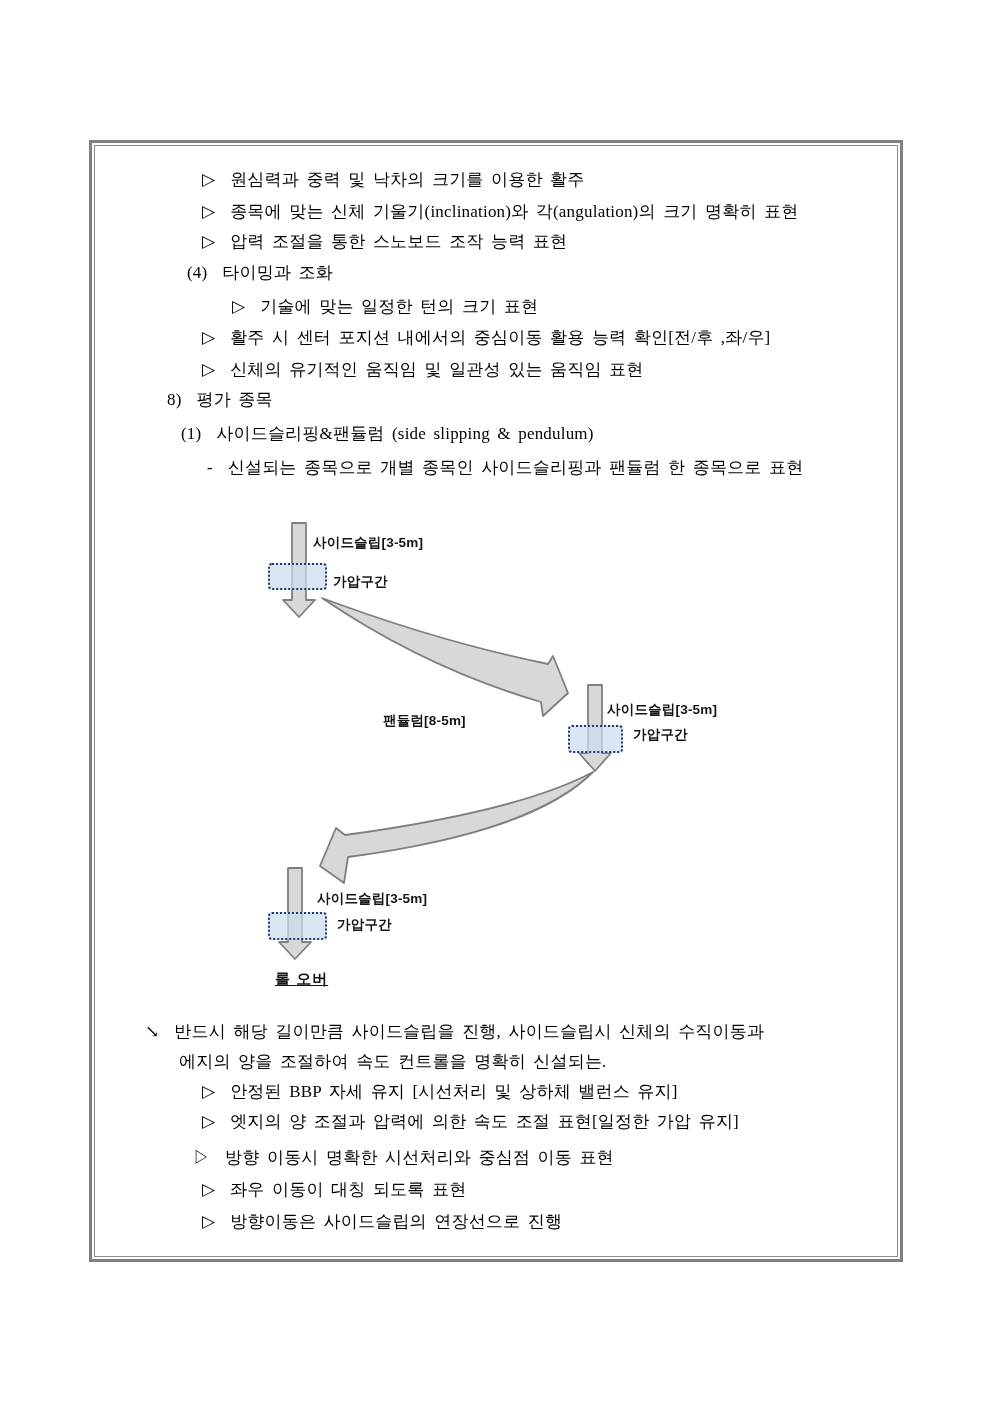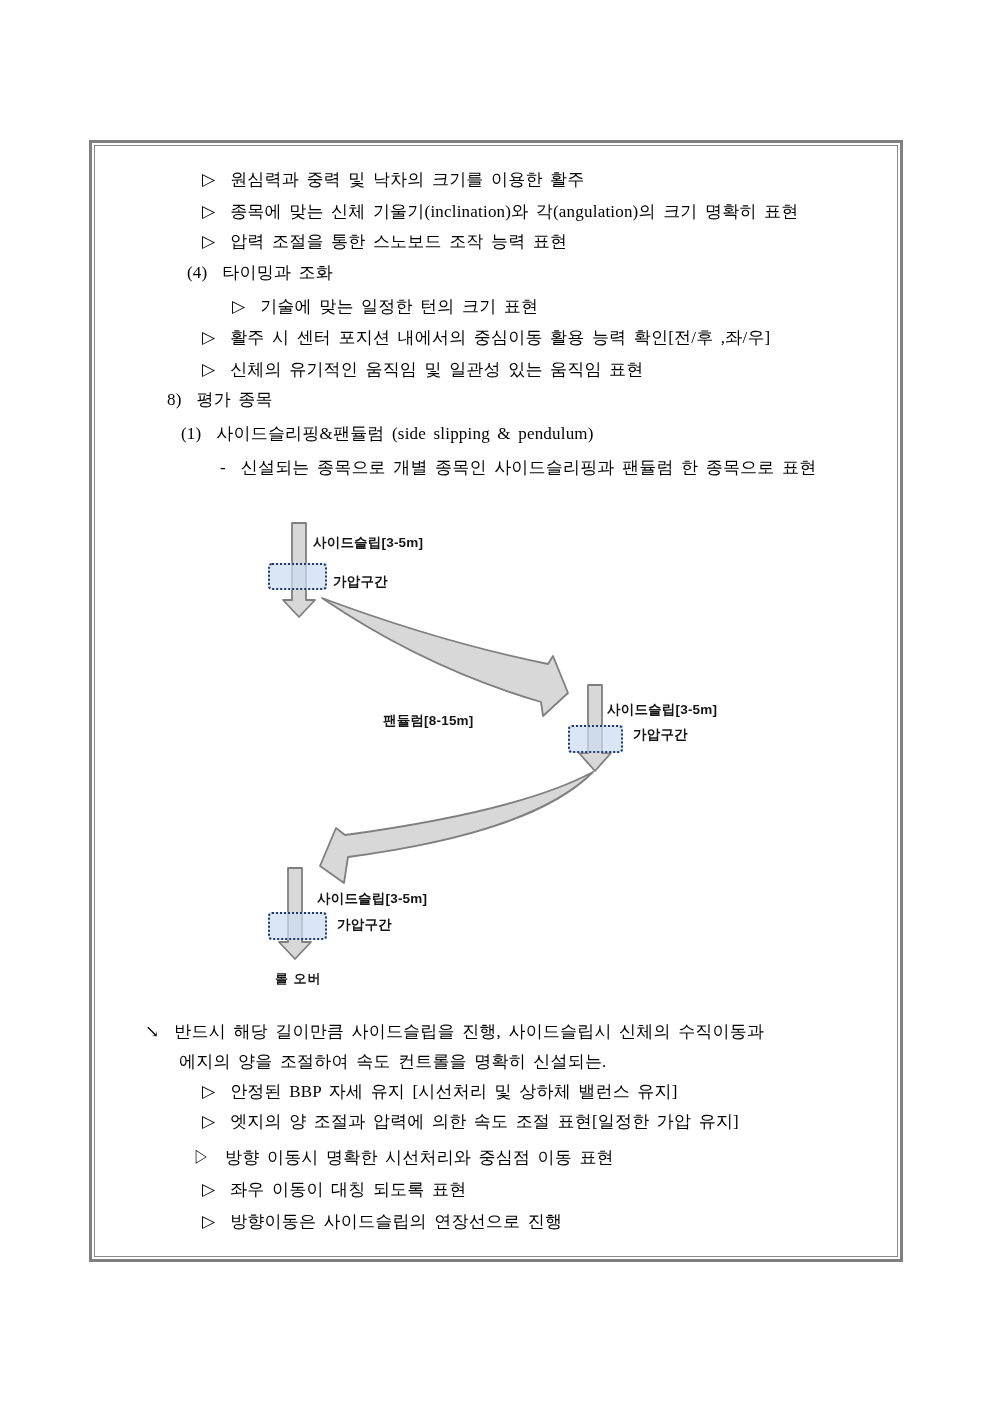--- a/index.html
+++ b/index.html
@@ -8,39 +8,39 @@
          border:3px solid #808080;padding:2px;background:#ffffff;}
   .frame-inner{width:100%;height:100%;box-sizing:border-box;border:1px solid #8a8a8a;}
   .tline{position:absolute;white-space:pre;font-size:17px;line-height:26px;color:#000;
          letter-spacing:0.2px;word-spacing:3px;padding-left:29px;}
   .diagram{position:absolute;left:250px;top:500px;width:510px;height:500px;}
   .diagram svg{position:absolute;left:0;top:0;}
   .pbox{position:absolute;box-sizing:border-box;border:2px dotted #1f3a66;border-radius:4px;
         background:rgba(205,220,240,0.72);}
   .dlabel{position:absolute;white-space:pre;font-family:"Liberation Sans","DejaVu Sans",sans-serif;
           font-weight:700;font-size:13.5px;line-height:17px;color:#141414;letter-spacing:0.2px;text-align:center;}
-  .dlabel.big{font-size:13px;letter-spacing:1px;}
+  .dlabel.big{font-size:15px;letter-spacing:1px;text-decoration:underline;}
 </style>
 </head>
 <body>
 
 <div class="frame">
   <div class="frame-inner"></div>
 </div>
 
 <div class="tline" style="left:173px;top:167px;">▷  원심력과 중력 및 낙차의 크기를 이용한 활주</div>
 <div class="tline" style="left:173px;top:199px;">▷  종목에 맞는 신체 기울기(inclination)와 각(angulation)의 크기 명확히 표현</div>
 <div class="tline" style="left:173px;top:229px;">▷  압력 조절을 통한 스노보드 조작 능력 표현</div>
 <div class="tline" style="left:158px;top:260px;">(4)  타이밍과 조화</div>
 <div class="tline" style="left:173px;top:294px;margin-left:30px;">▷  기술에 맞는 일정한 턴의 크기 표현</div>
 <div class="tline" style="left:173px;top:325px;">▷  활주 시 센터 포지션 내에서의 중심이동 활용 능력 확인[전/후 ,좌/우]</div>
 <div class="tline" style="left:173px;top:357px;text-align:right;">▷  신체의 유기적인 움직임 및 일관성 있는 움직임 표현</div>
 <div class="tline" style="left:138px;top:387px;">8)  평가 종목</div>
 <div class="tline" style="left:152px;top:421px;">(1)  사이드슬리핑&amp;팬듈럼 (side slipping &amp; pendulum)</div>
-<div class="tline" style="left:191px;top:455px;">-  신설되는 종목으로 개별 종목인 사이드슬리핑과 팬듈럼 한 종목으로 표현</div>
+<div class="tline" style="left:178px;top:455px;">-  신설되는 종목으로 개별 종목인 사이드슬리핑과 팬듈럼 한 종목으로 표현</div>
 
 <div class="diagram">
   <svg width="510" height="500" viewBox="0 0 510 500">
     <g fill="#d8d8d8" stroke="#7f7f7f" stroke-width="1.8" stroke-linejoin="round">
 
       <polygon points="42,23 56,23 56,100 65,100 49,117 33,100 42,100"></polygon>
 
       <polygon points="338,185 352,185 352,253 361,253 345,271 329,253 338,253"></polygon>
 
       <polygon points="38,368 52,368 52,442 61,442 45,459 29,442 38,442"></polygon>
@@ -50,21 +50,21 @@
       <path d="M343,272 C300,295 220,318 95,335 L86,328 L70,366 L94,383 L98,357 C225,340 303,312 343,272 Z"></path>
     </g>
   </svg>
 
   <div class="pbox" style="left:18px;top:63px;width:59px;height:27px;"></div>
   <div class="pbox" style="left:318px;top:225px;width:55px;height:28px;"></div>
   <div class="pbox" style="left:18px;top:412px;width:59px;height:28px;"></div>
 
   <div class="dlabel" style="left:63px;top:34px;">사이드슬립[3-5m]</div>
   <div class="dlabel" style="left:83px;top:73px;">가압구간</div>
-  <div class="dlabel" style="left:133px;top:212px;">팬듈럼[8-15m]</div>
+  <div class="dlabel" style="left:133px;top:212px;">팬듈럼[8-5m]</div>
   <div class="dlabel" style="left:357px;top:201px;">사이드슬립[3-5m]</div>
   <div class="dlabel" style="left:383px;top:226px;">가압구간</div>
   <div class="dlabel" style="left:67px;top:390px;">사이드슬립[3-5m]</div>
   <div class="dlabel" style="left:87px;top:416px;">가압구간</div>
   <div class="dlabel big" style="left:25px;top:470px;">롤 오버</div>
 </div>
 
 <div class="tline" style="left:116px;top:1019px;">↘  반드시 해당 길이만큼 사이드슬립을 진행, 사이드슬립시 신체의 수직이동과</div>
 <div class="tline" style="left:150px;top:1049px;">에지의 양을 조절하여 속도 컨트롤을 명확히 신설되는.</div>
 <div class="tline" style="left:173px;top:1079px;">▷  안정된 BBP 자세 유지 [시선처리 및 상하체 밸런스 유지]</div>

